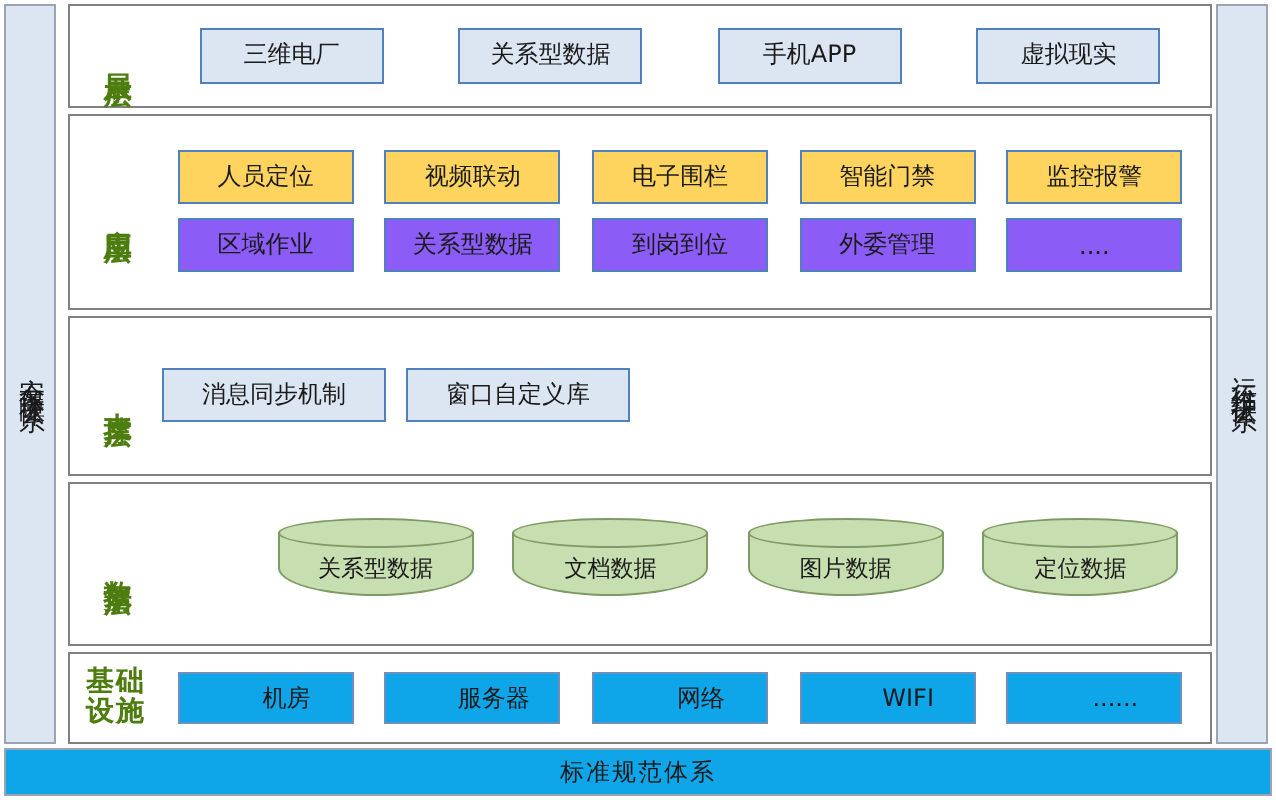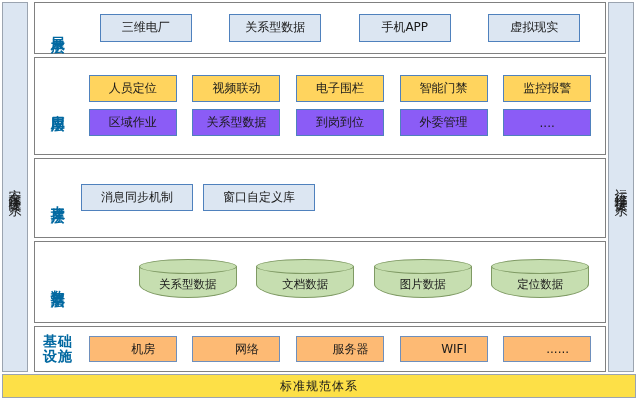--- a/index.html
+++ b/index.html
@@ -37,21 +37,21 @@
     letter-spacing:3px;
     color:#1a1a1a;
     line-height:1;
   }
 
   
   .bottom-bar{
     position:absolute;
     left:2px;top:374px;
     width:634px;height:24px;
-    background:#fde047;
+    background:#0ea5e9;
     border:1px solid #9BA4B0;
     box-sizing:border-box;
     display:flex;align-items:center;justify-content:center;
   }
   .bottom-bar span{font-size:12px;color:#1a1a1a;letter-spacing:1px;}
 
   
   .stack{
     position:absolute;
     left:34px;top:2px;
@@ -72,21 +72,21 @@
   .layer:last-child{margin-bottom:0;}
 
   .layer-label{
     width:46px;
     flex:0 0 46px;
     display:flex;
     align-items:center;
     justify-content:center;
     font-weight:bold;
     font-size:14px;
-    color:#0369a1;
+    color:#4d7c0f;
     line-height:1.05;
   }
   .label-vert{
     writing-mode:vertical-rl;
     text-orientation:upright;
     letter-spacing:2px;
   }
   .label-2col{
     text-align:center;
     font-size:14px;
@@ -174,21 +174,21 @@
     z-index:3;
     font-size:11.5px;
     color:#1a1a1a;
     margin-top:6px;
     white-space:nowrap;
   }
 
   
   .layer-infra{height:46px;}
   .layer-infra .row{justify-content:space-around;width:100%;}
-  .layer-infra .node{width:88px;height:26px;background:#fdba74;border-color:#6E8FBC;padding-left:21px;}
+  .layer-infra .node{width:88px;height:26px;background:#0ea5e9;border-color:#6E8FBC;padding-left:21px;}
 </style>
 </head>
 <body>
 
 <div id="diagram">
 
   <div class="rail rail-left">
     <span class="rail-text">安全保障体系</span>
   </div>
 
@@ -279,22 +279,22 @@
     <div class="layer layer-infra">
       <div class="layer-label">
         <div class="label-2col">
           <div>基础</div>
           <div>设施</div>
         </div>
       </div>
       <div class="layer-body">
         <div class="row">
           <div class="node blue">机房</div>
+          <div class="node blue">服务器</div>
           <div class="node blue">网络</div>
-          <div class="node blue">服务器</div>
           <div class="node blue">WIFI</div>
           <div class="node blue">......</div>
         </div>
       </div>
     </div>
 
   </div>
 
   <div class="bottom-bar">
     <span>标准规范体系</span>

